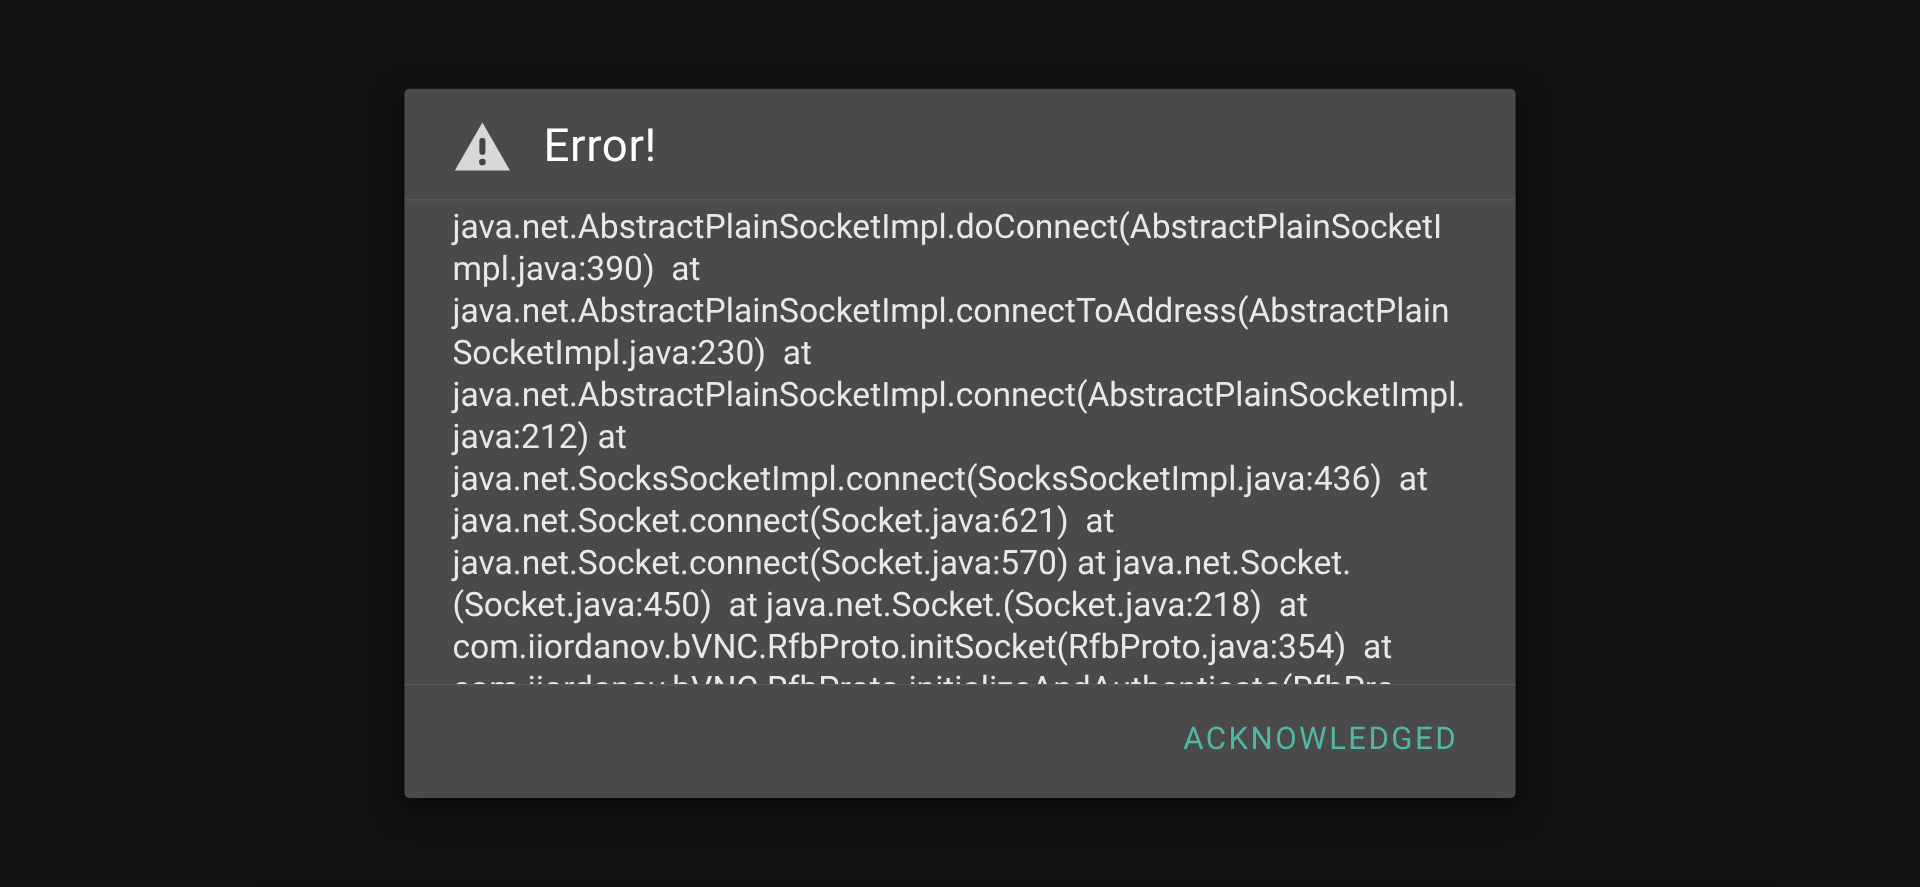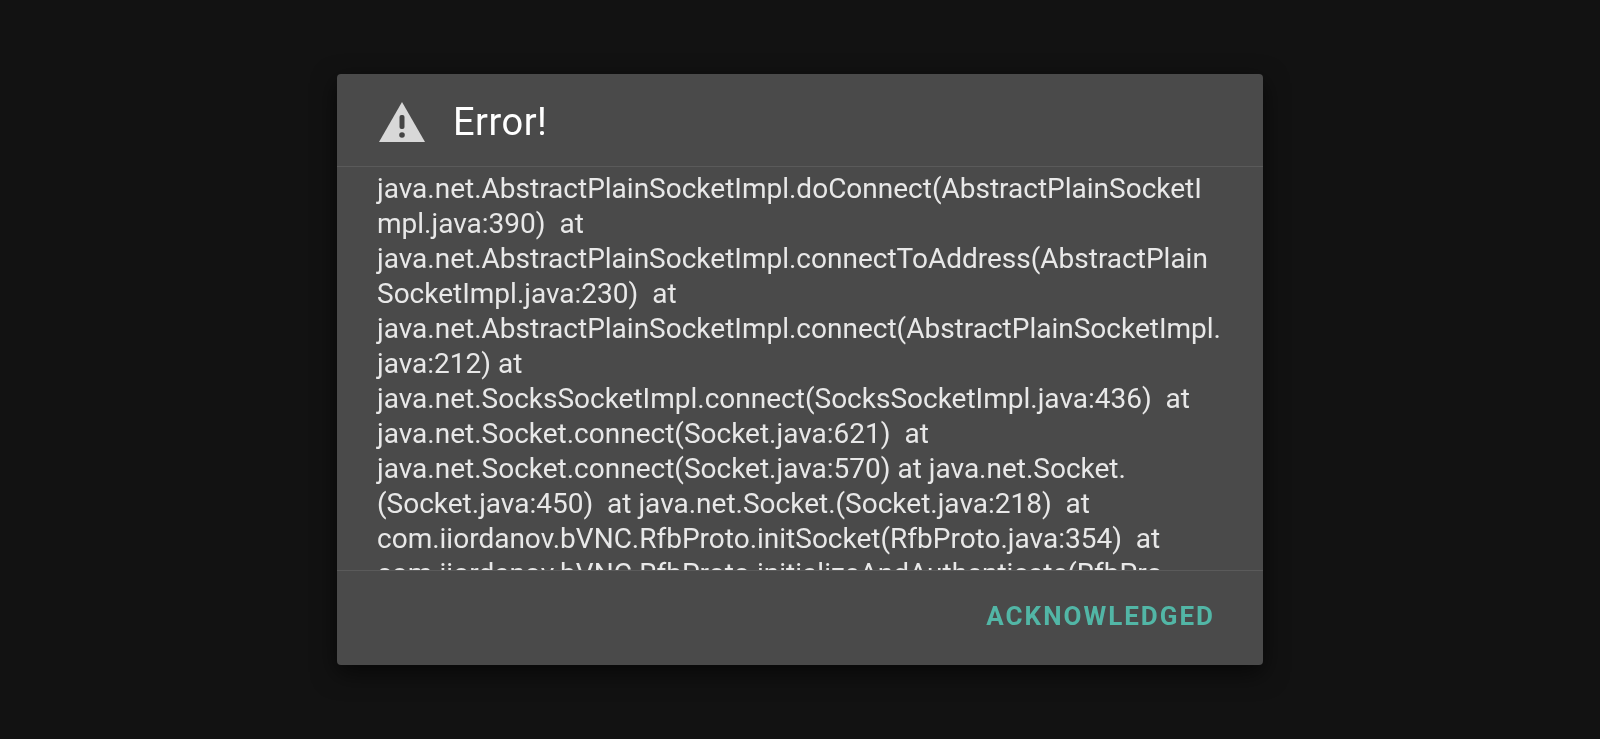--- a/index.html
+++ b/index.html
@@ -61,21 +61,21 @@
     .dialog-footer {
       display: flex;
       justify-content: flex-end;
       padding: 24px 44px 28px 44px;
     }
     .ack-button {
       background: transparent;
       border: none;
       color: #52b6a6;
       font-size: 26px;
-      font-weight: 700;
+      font-weight: 400;
       letter-spacing: 2px;
       cursor: pointer;
       padding: 6px 4px;
       font-family: inherit;
     }
   </style>
 </head>
 <body>
 
 <div class="dialog">

